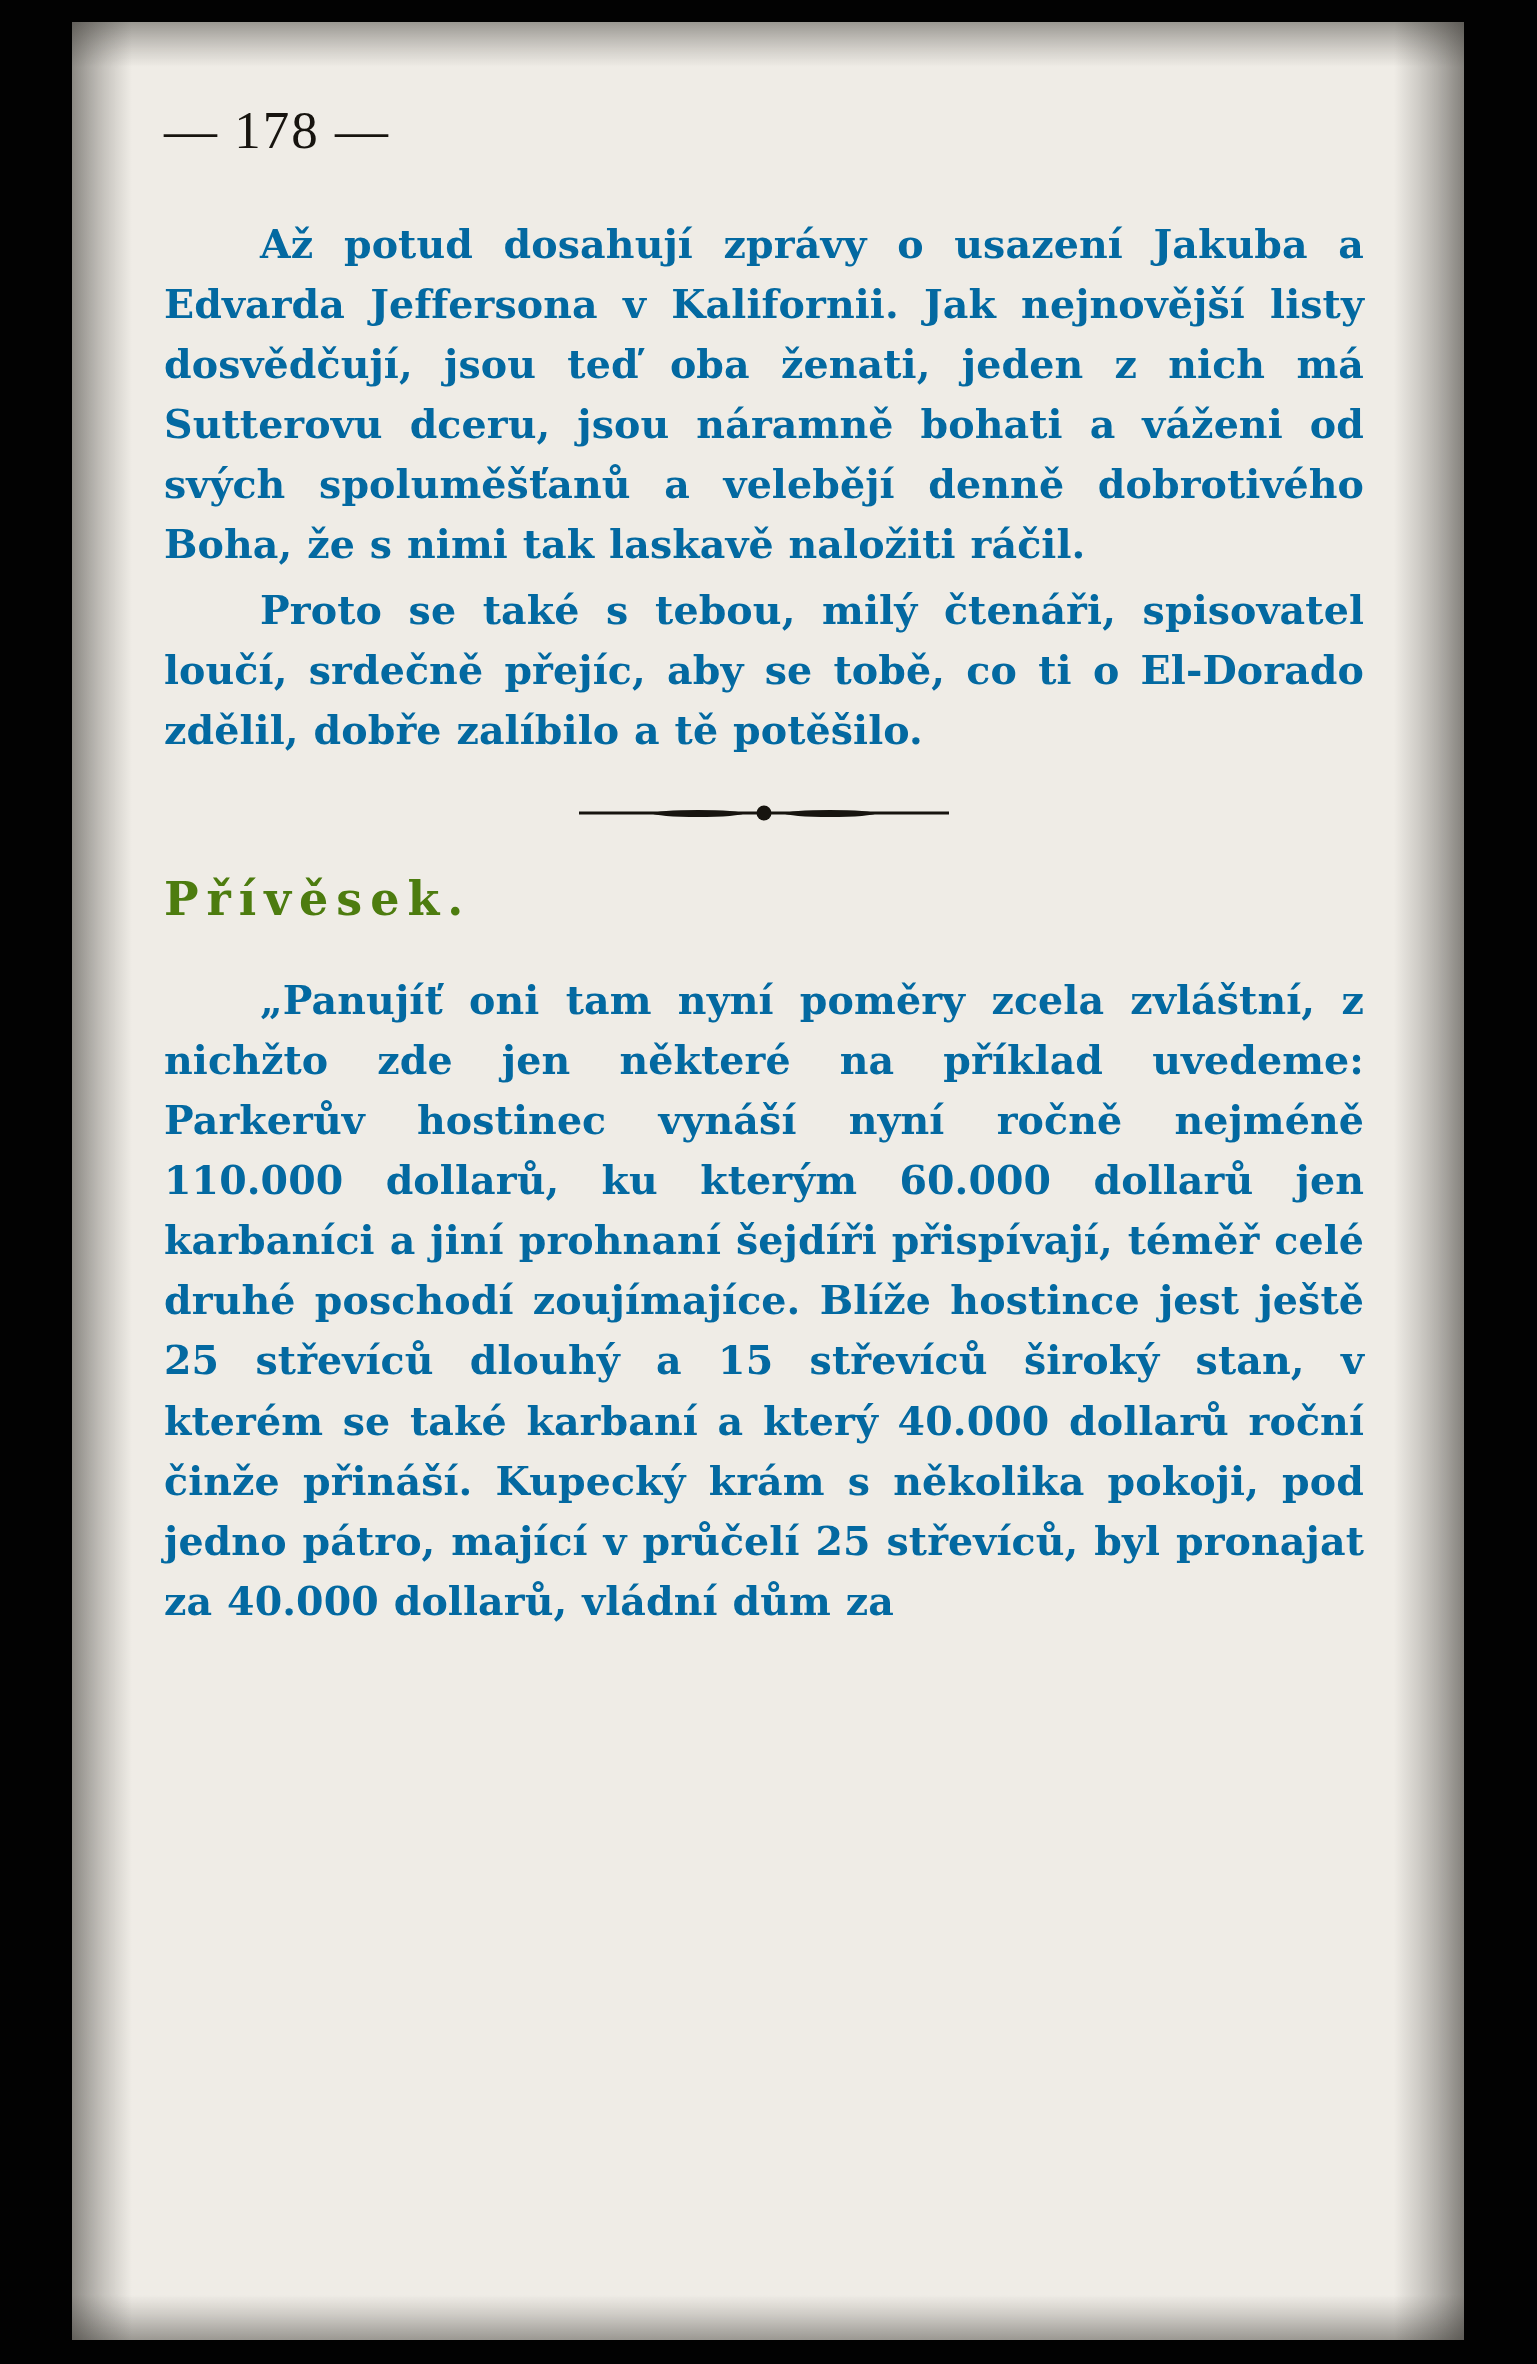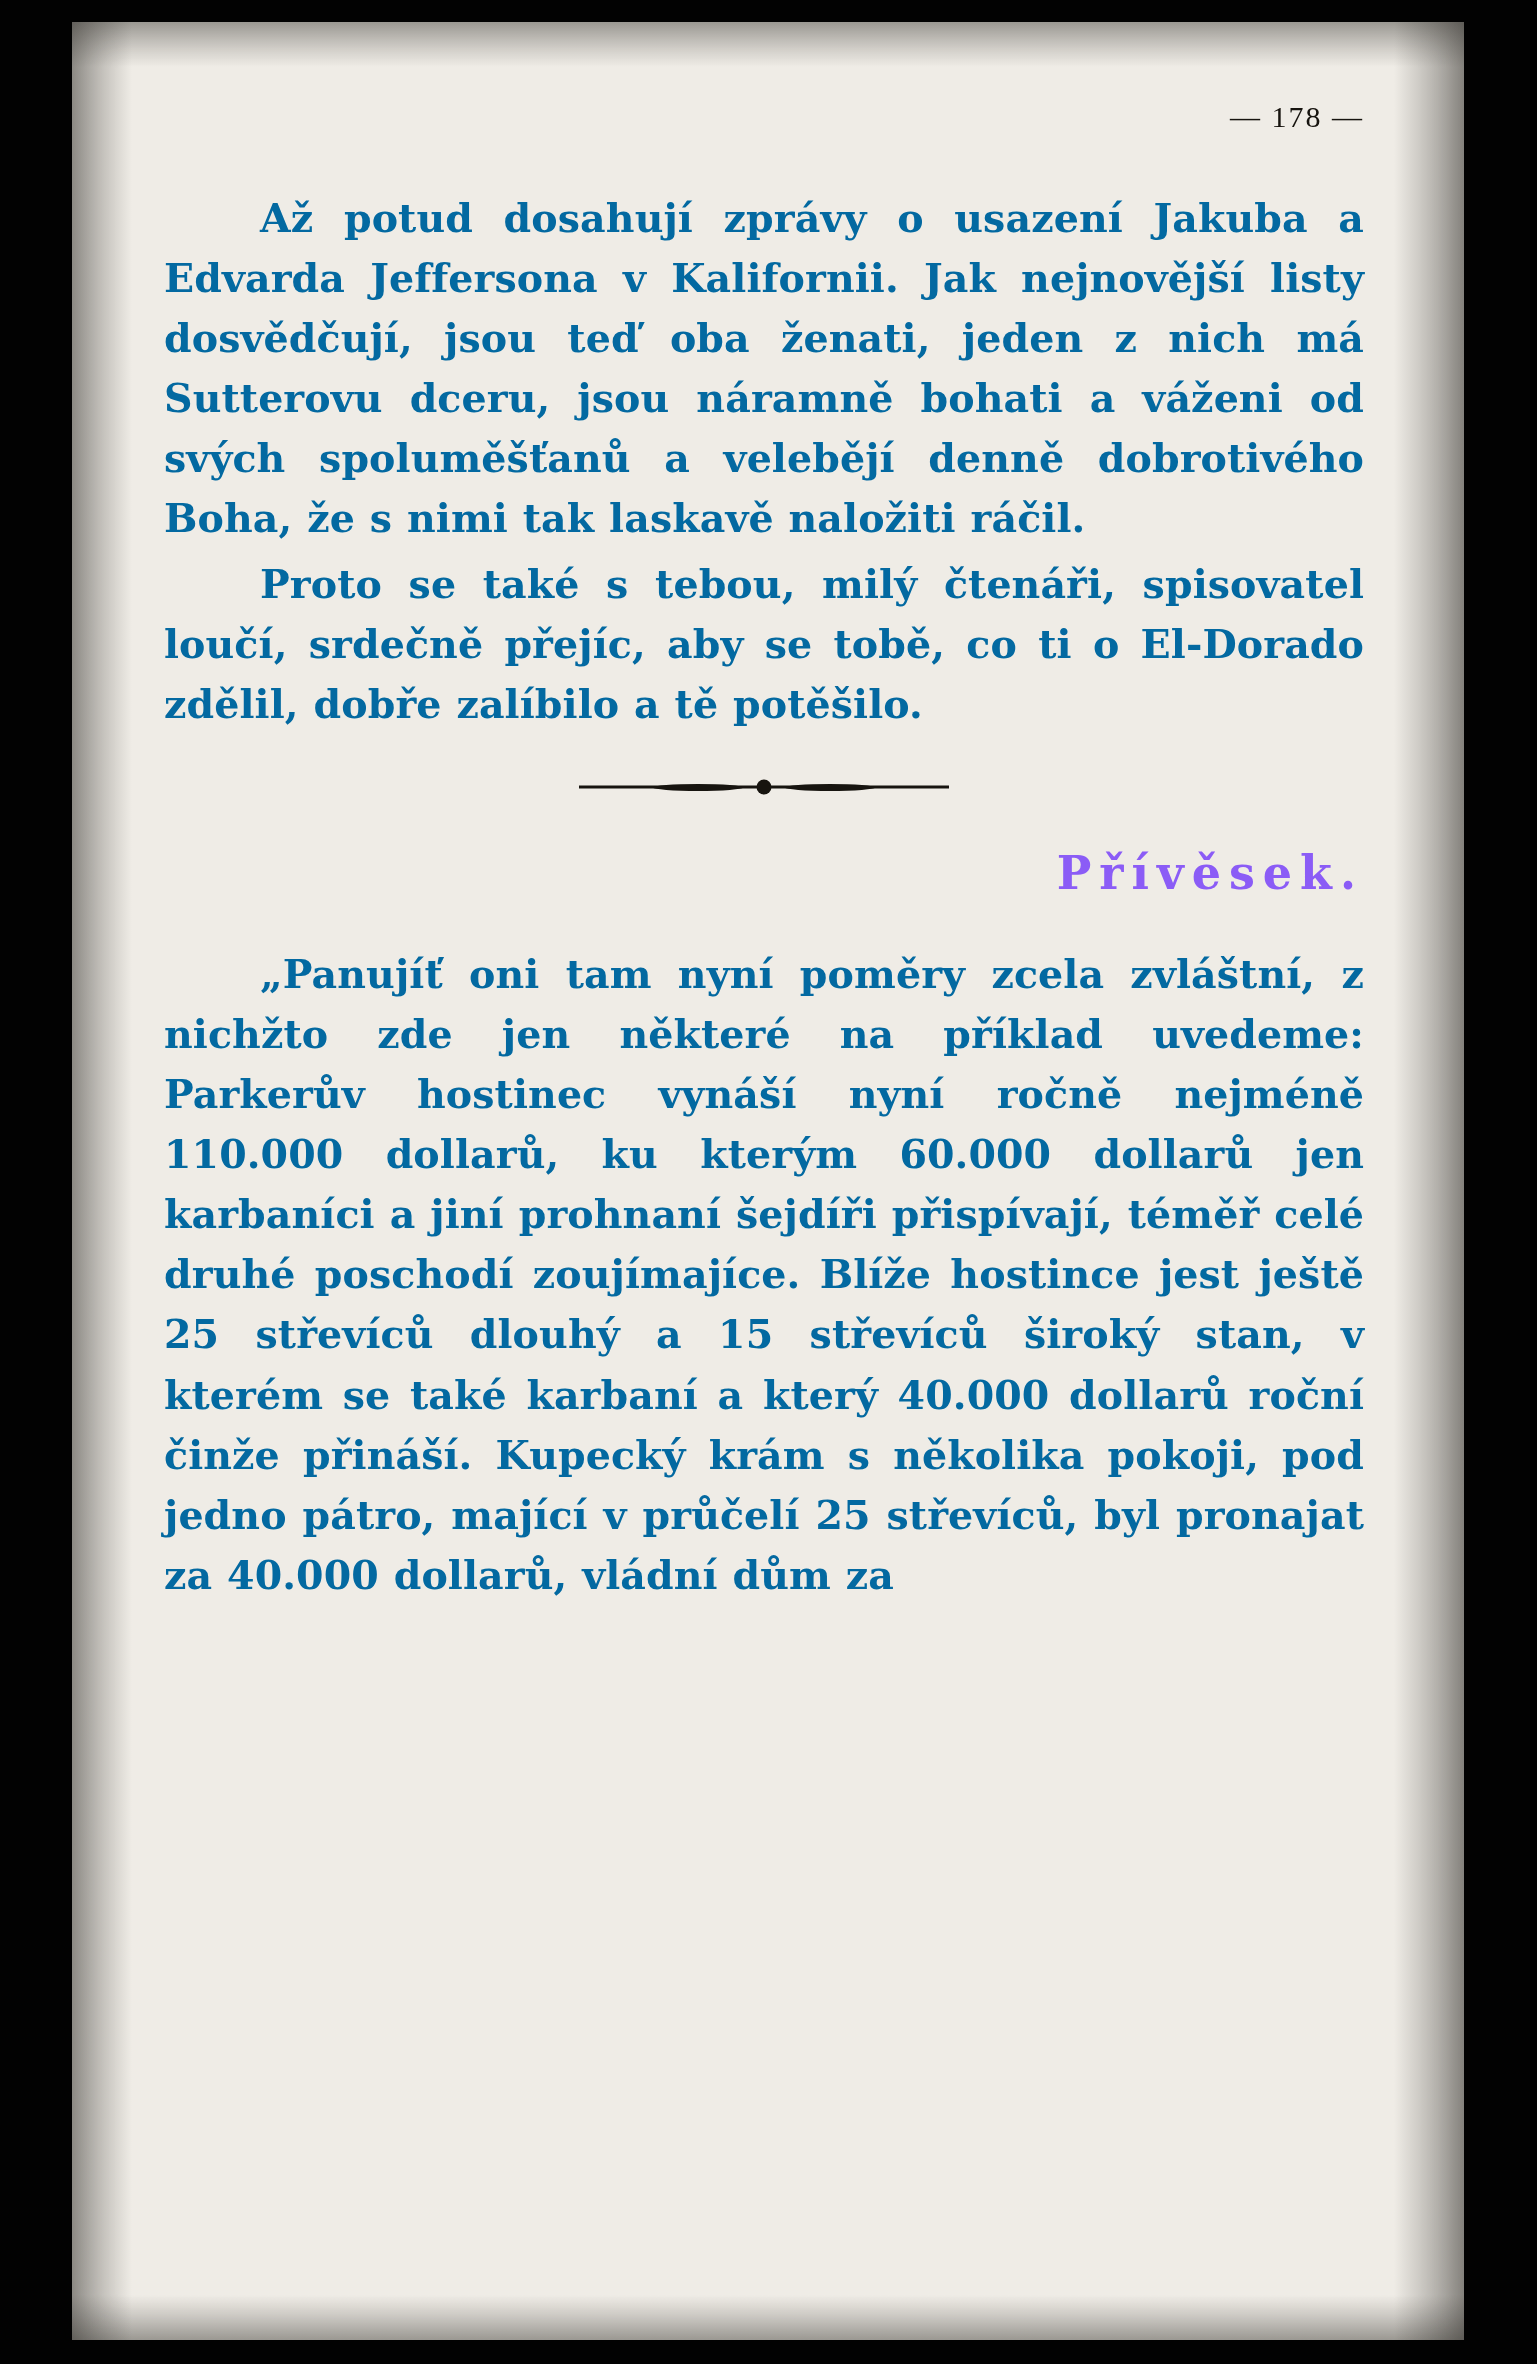--- a/index.html
+++ b/index.html
@@ -47,22 +47,22 @@
   }
 
   .content {
     position: absolute;
     left: 92px;
     top: 78px;
     width: 1200px;
   }
 
   .folio {
-    text-align: right;
-    font-size: 30px;
+    text-align: left;
+    font-size: 53px;
     letter-spacing: 2px;
     color: #17140f;
     font-family: "Liberation Serif", serif;
     margin-bottom: 54px;
   }
 
   p.body {
     margin: 0;
     color: #0369a1;
     font-size: 39.5px;
@@ -111,25 +111,25 @@
     top: 50%;
     width: 15px;
     height: 15px;
     background: #17140f;
     border-radius: 50%;
     transform: translate(-50%, -50%);
   }
 
   h2.section-title {
     margin: 36px 0 44px 0;
-    text-align: right;
+    text-align: left;
     font-size: 46px;
     font-weight: 700;
     letter-spacing: 8px;
-    color: #8b5cf6;
+    color: #4d7c0f;
     font-family: "DejaVu Serif", serif;
   }
 </style>
 </head>
 <body>
 
 <div class="scan">
   <div class="page">
     <div class="content">
 

